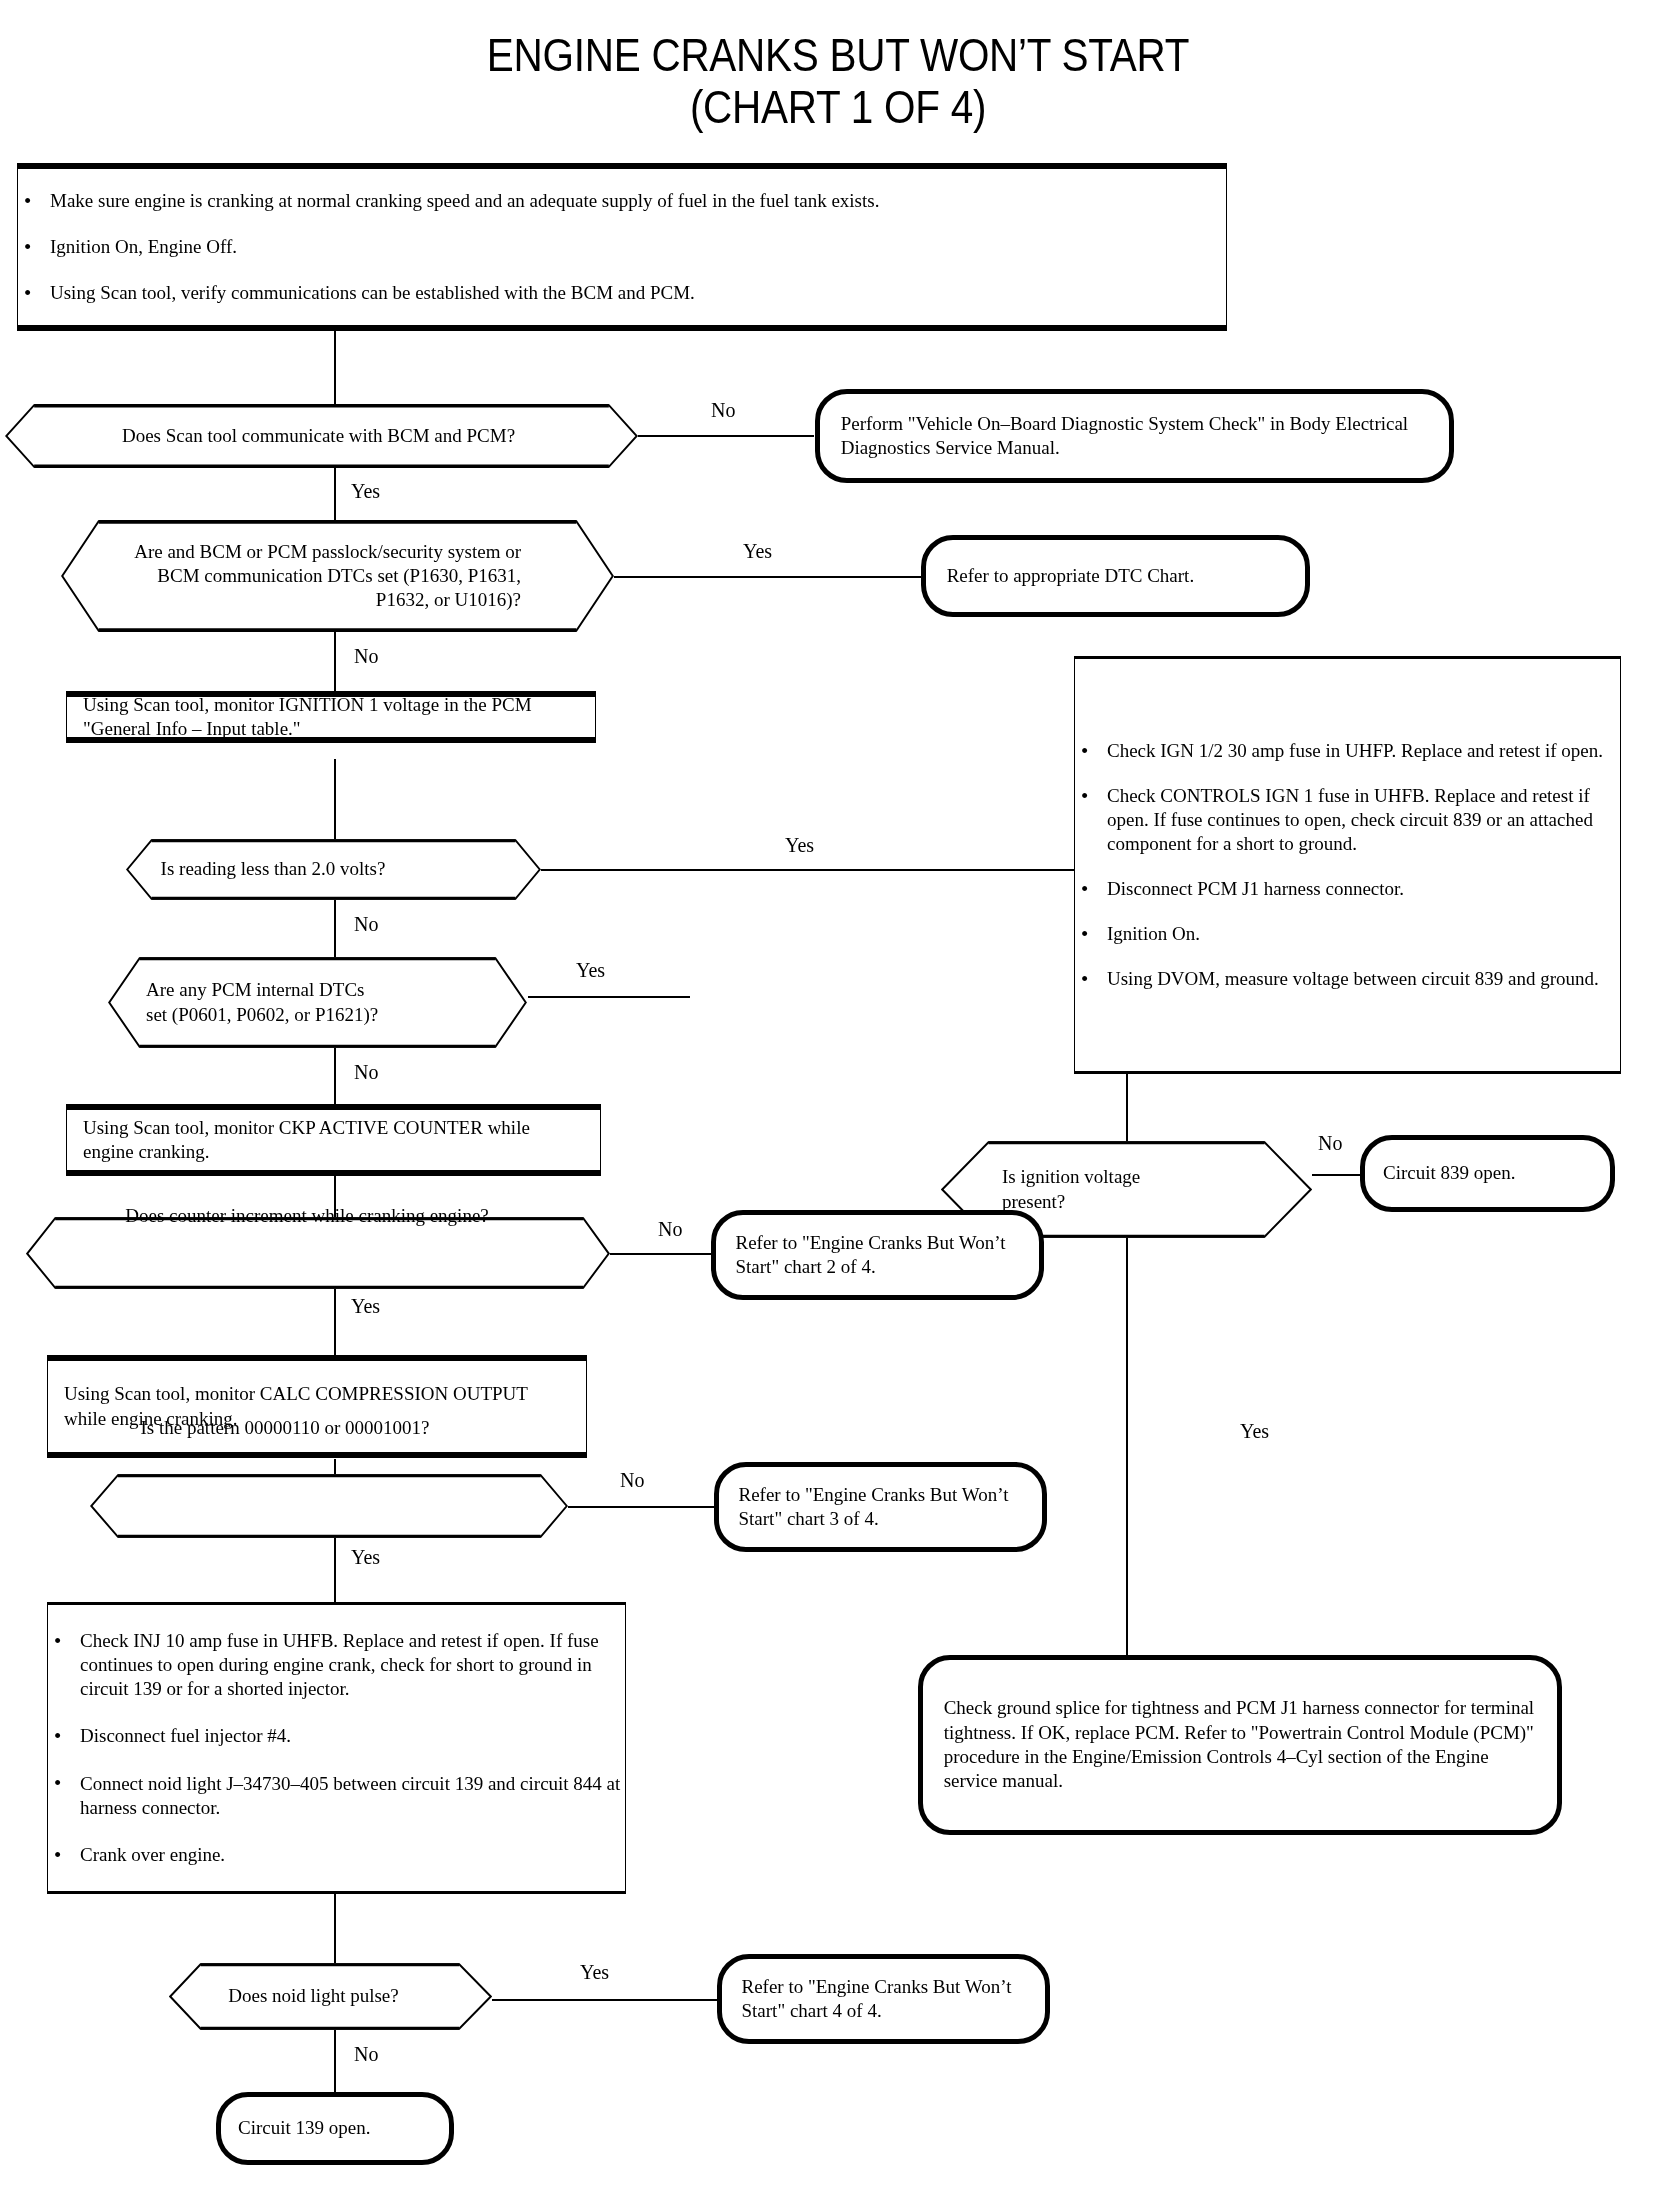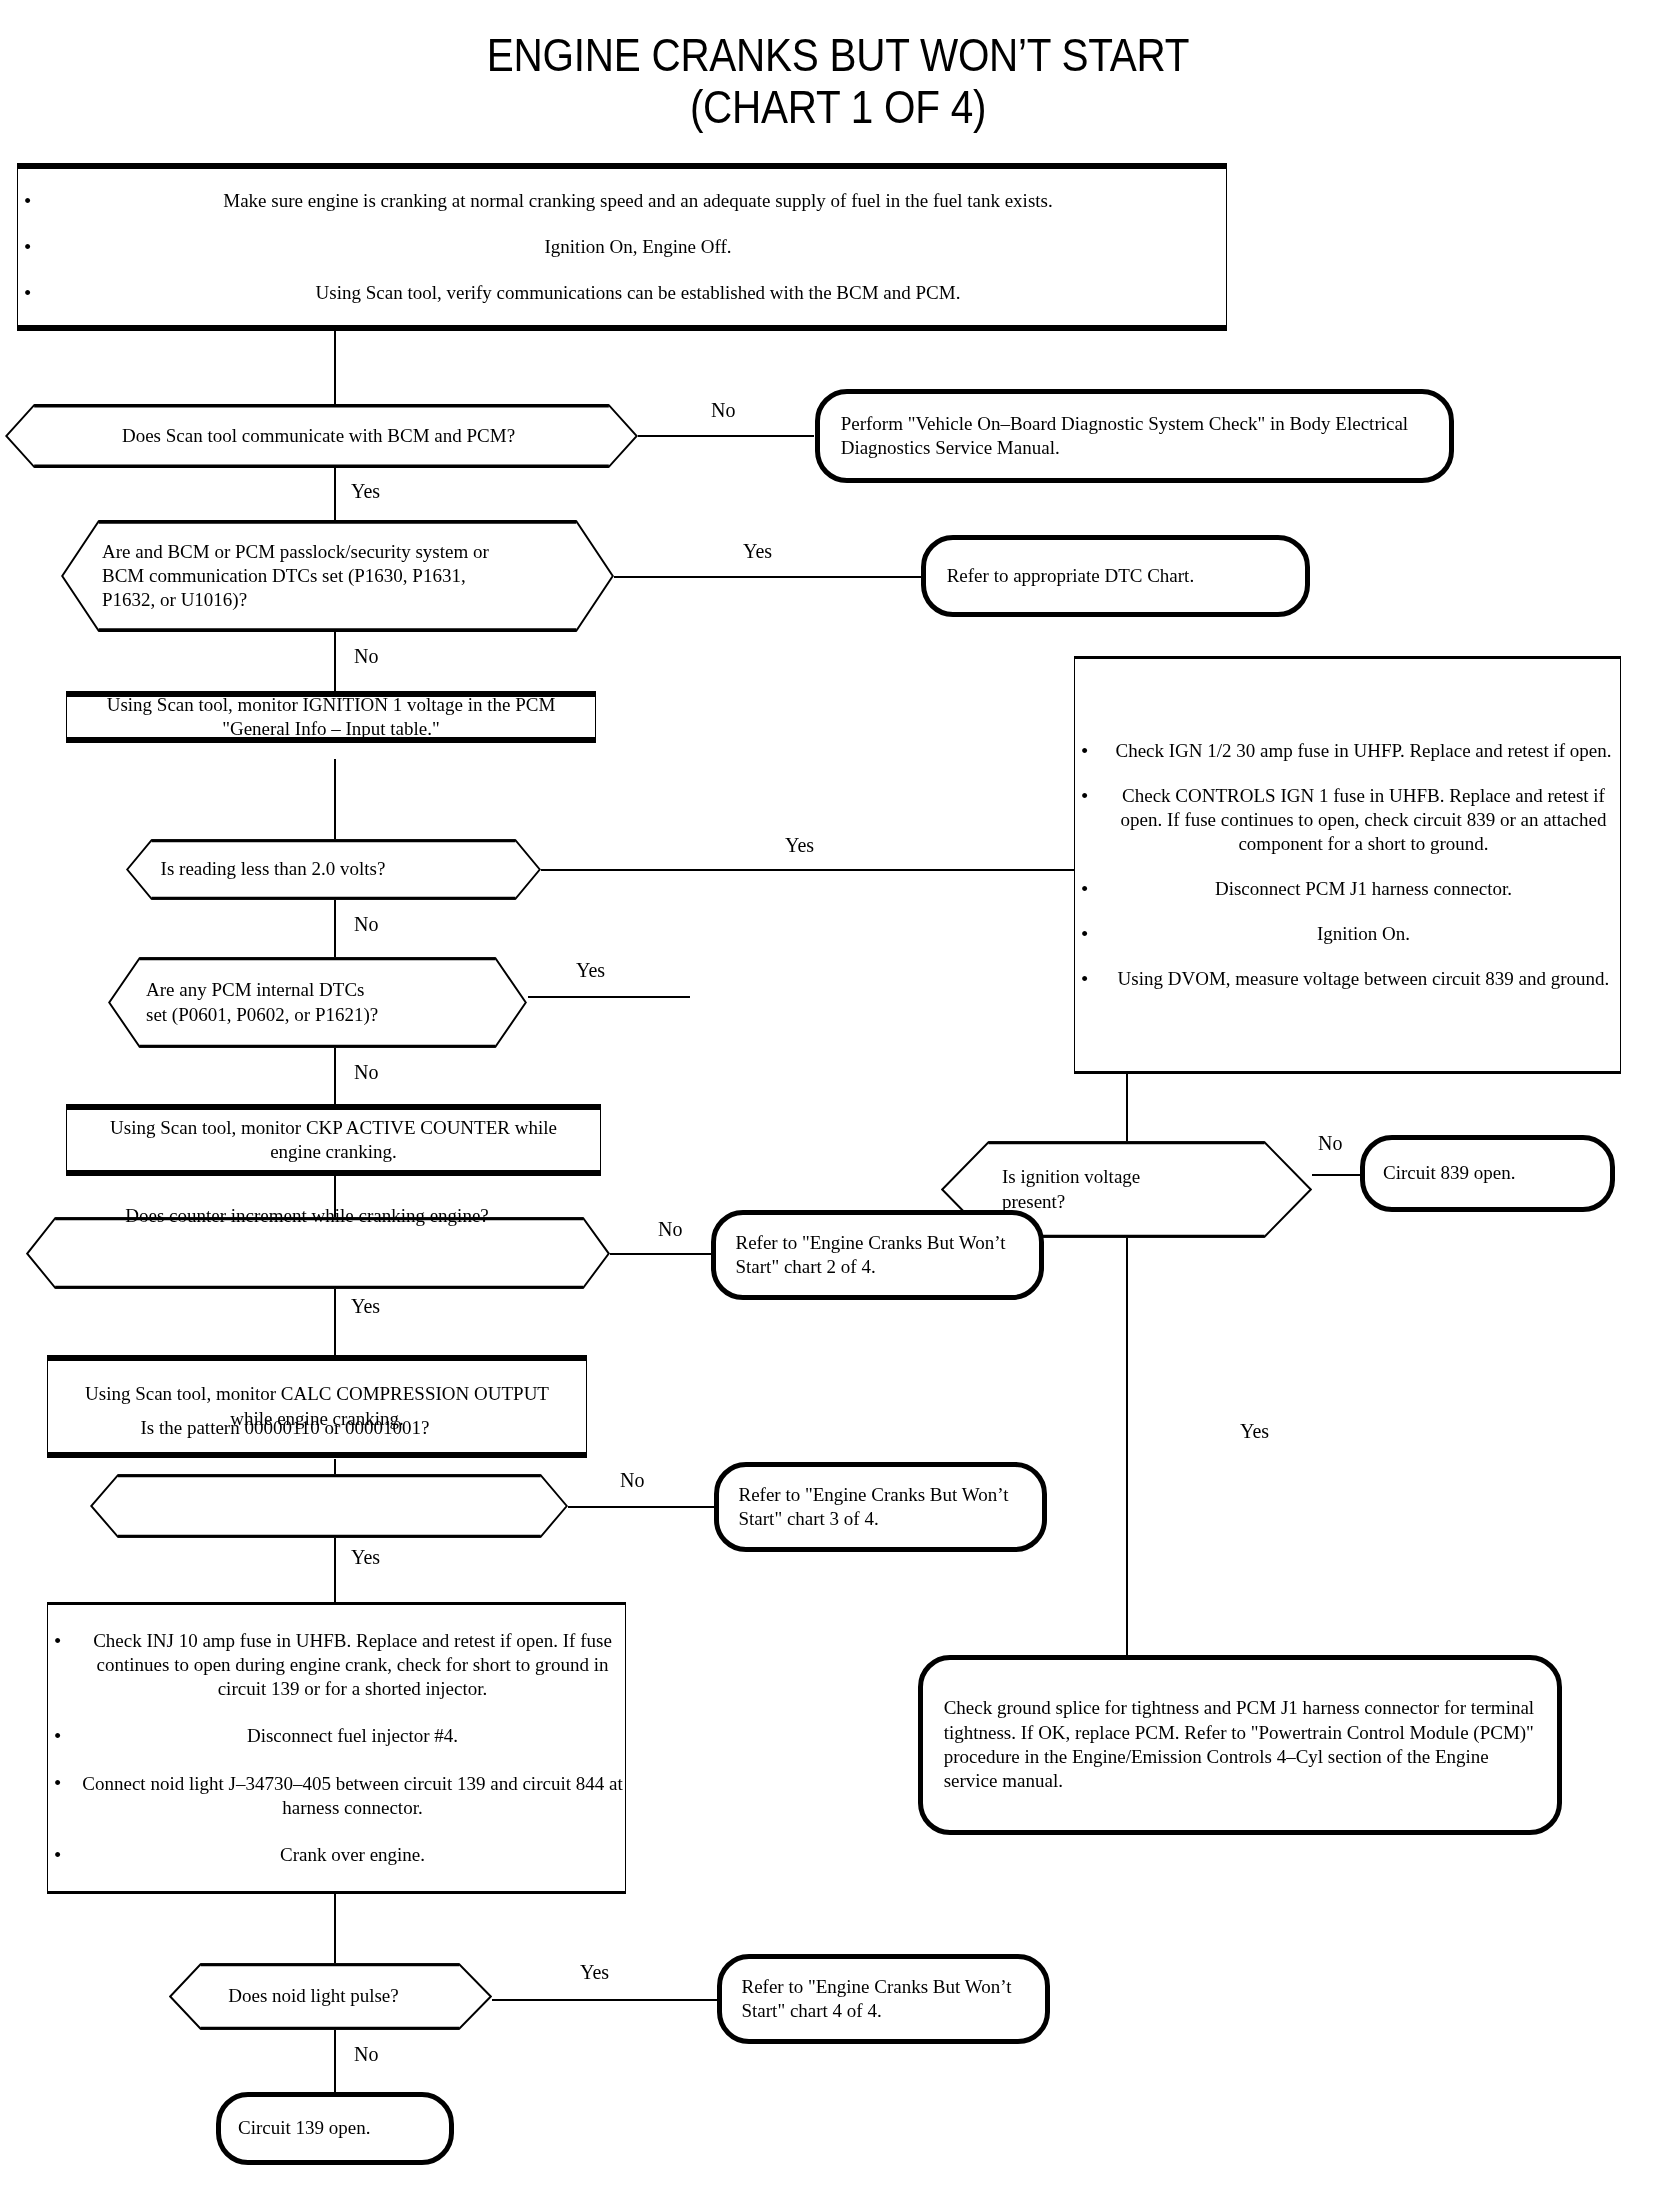--- a/index.html
+++ b/index.html
@@ -14,21 +14,21 @@
     transform:scaleX(0.88);transform-origin:50% 50%;
   }
 
   
   .node{position:absolute;box-sizing:border-box;background:#fff;}
 
   
   .rect{
     border:1.8px solid #000;
     border-top-width:6.7px;border-bottom-width:6.7px;
-    display:flex;align-items:center;text-align:center;
+    display:flex;align-items:center;
   }
   .rect.plain{border-top-width:3.6px;border-bottom-width:3.6px;}
 
   
   .round{
     border:5.5px solid #000;border-radius:32px;
     display:flex;align-items:center;justify-content:flex-start;
   }
 
   
@@ -145,21 +145,21 @@
     <div class="txt" style="padding:0 20.7px;">Perform "Vehicle On–Board Diagnostic System Check" in Body Electrical Diagnostics Service Manual.</div>
   </div>
 
   <div class="node hex" style="left:61px;top:520px;width:553px;height:112px;">
     <svg viewBox="0 0 910 184" preserveAspectRatio="none">
       <polygon points="62,2 848,2 908,92 848,182 62,182 2,92" fill="#fff" stroke="#000" stroke-width="3.2"></polygon>
       <line x1="62" y1="3" x2="848" y2="3" stroke="#000" stroke-width="6"></line>
       <line x1="62" y1="181" x2="848" y2="181" stroke="#000" stroke-width="6"></line>
     </svg>
   </div>
-  <div class="hexlabel txt" style="left:102px;top:520px;width:419px;height:112px;justify-content:flex-start;text-align:left;">Are and BCM or PCM passlock/security system or BCM communication DTCs set (P1630, P1631, P1632, or U1016)?</div>
+  <div class="hexlabel txt" style="left:102px;top:520px;width:419px;height:112px;justify-content:flex-start;text-align:right;">Are and BCM or PCM passlock/security system or BCM communication DTCs set (P1630, P1631, P1632, or U1016)?</div>
 
   <div class="node round" style="left:921px;top:535px;width:389px;height:82px;">
     <div class="txt" style="padding:0 20.7px;">Refer to appropriate DTC Chart.</div>
   </div>
 
   <div class="node rect" style="left:66px;top:691px;width:530px;height:52px;">
     <div class="txt pad">Using Scan tool, monitor IGNITION 1 voltage in the PCM "General Info – Input table."</div>
   </div>
 
   <div class="node hex" style="left:126px;top:839px;width:415px;height:61px;">

